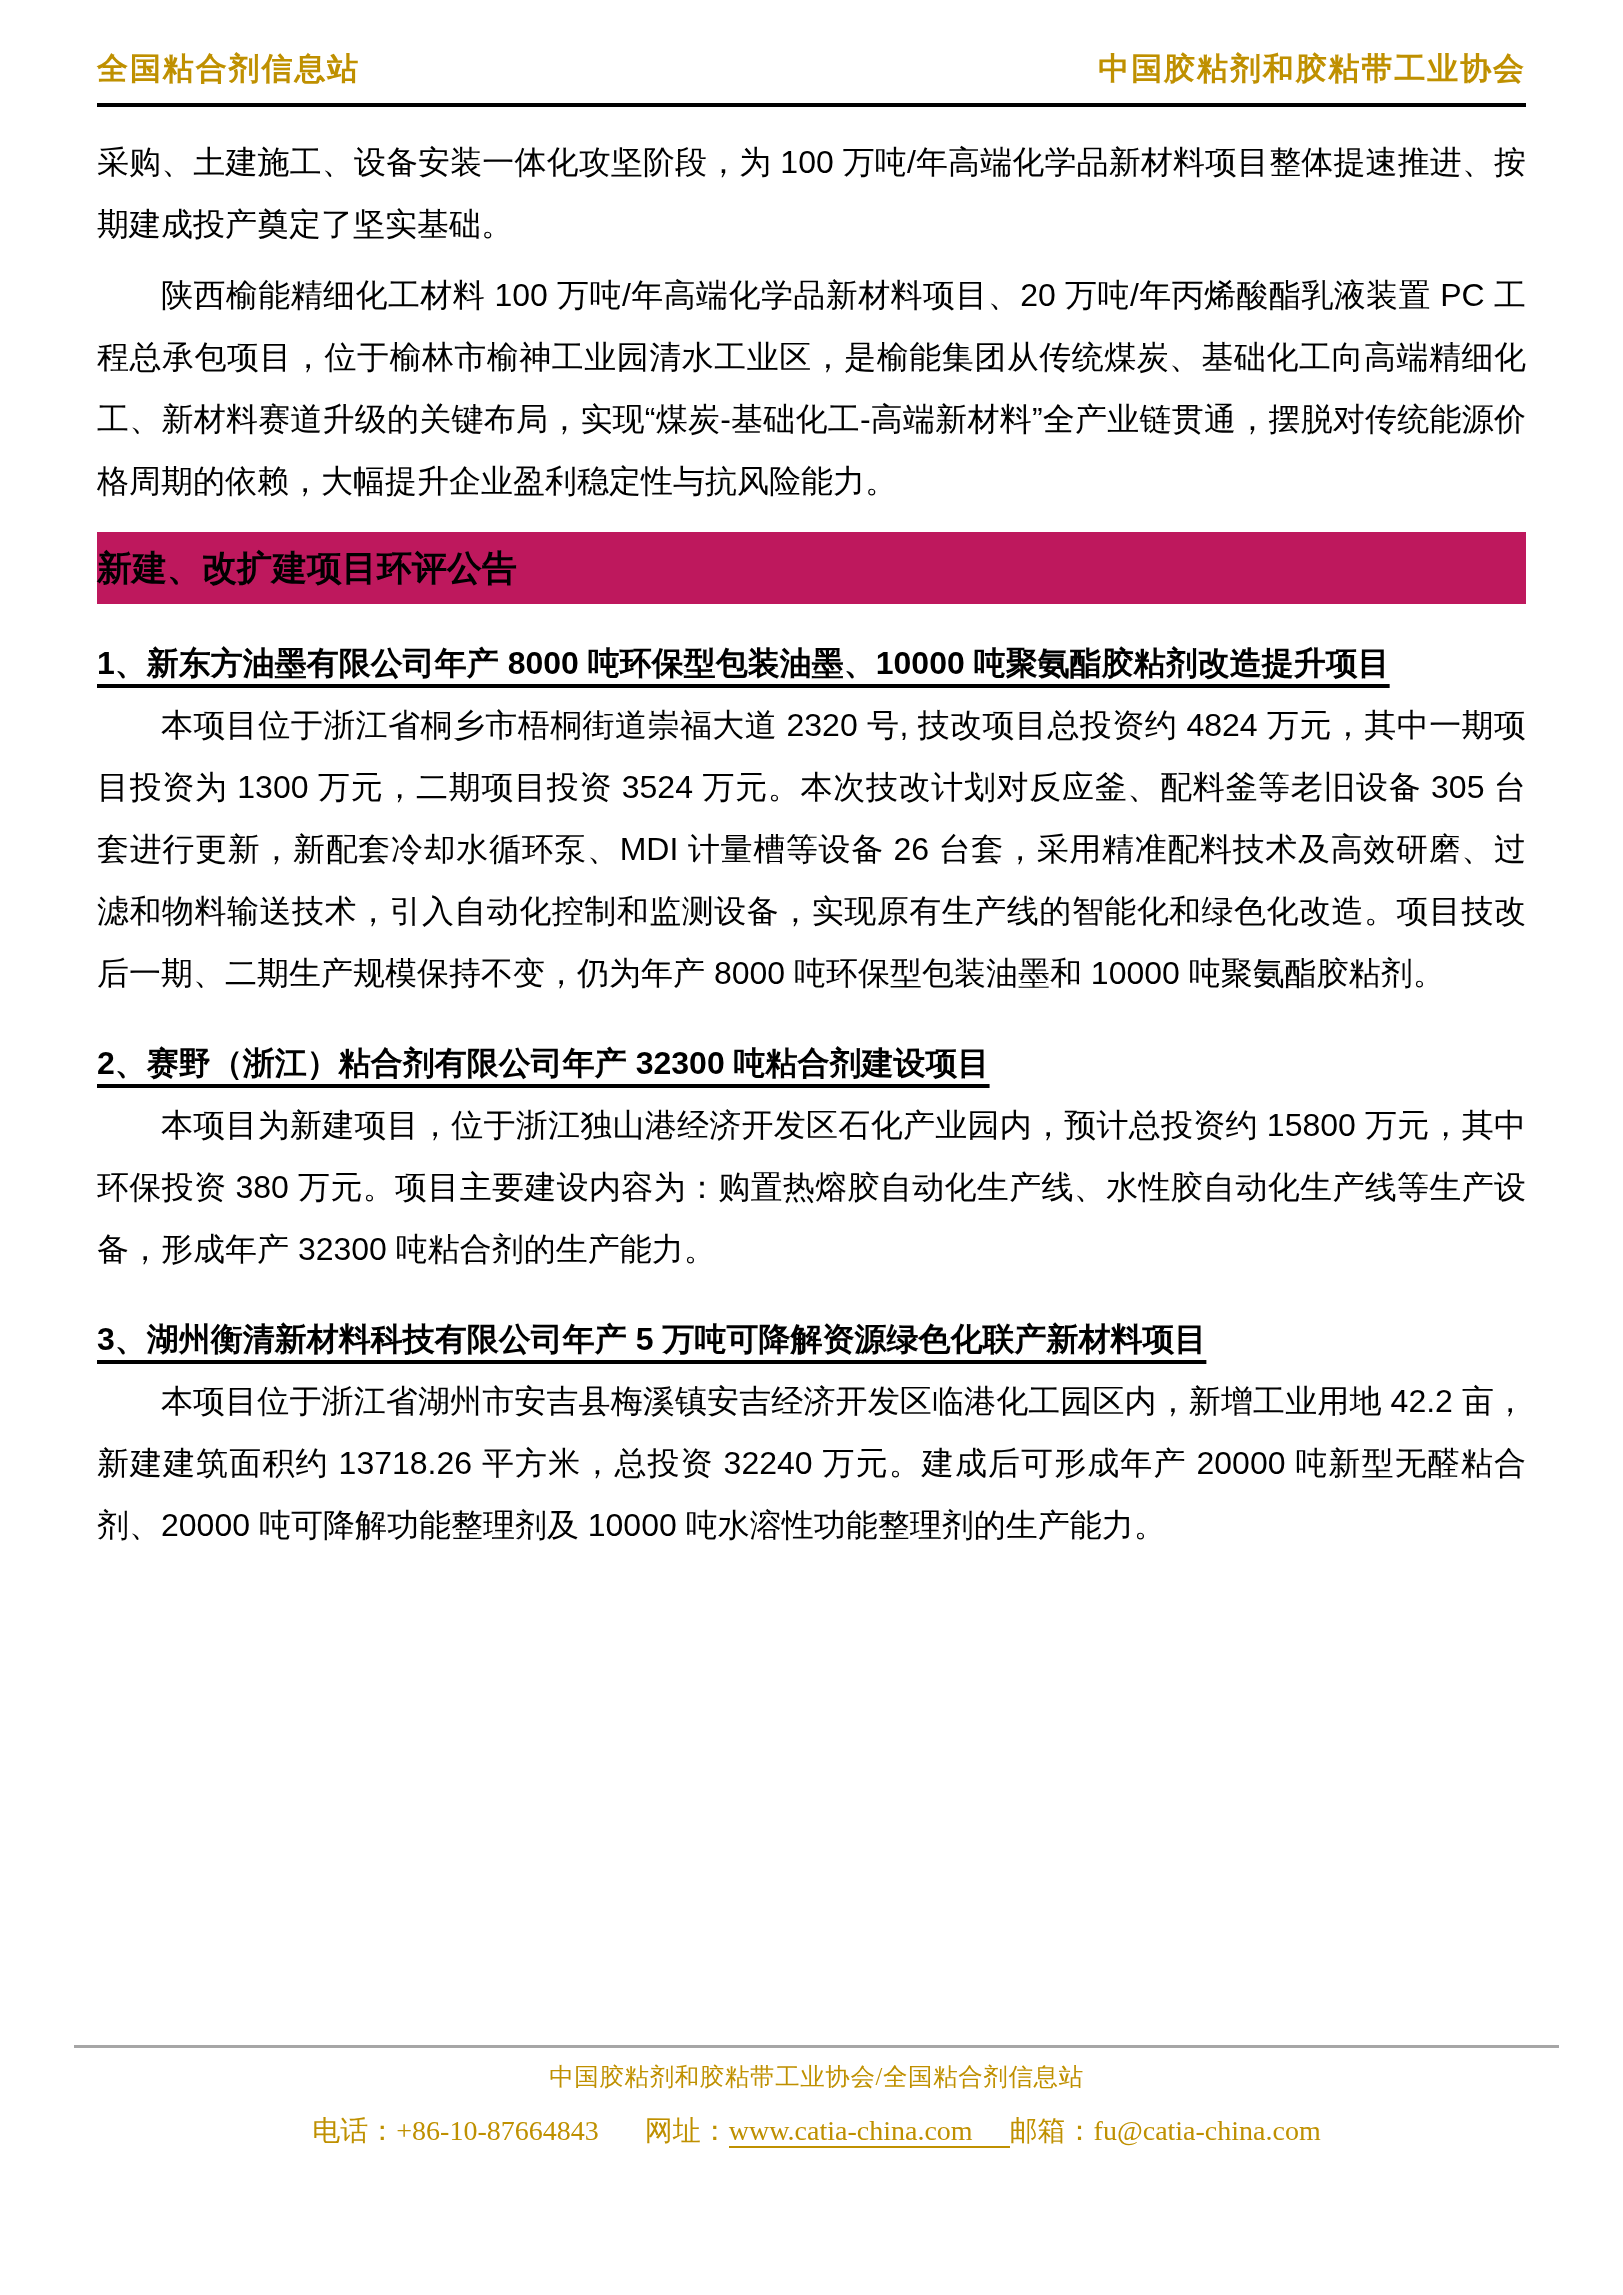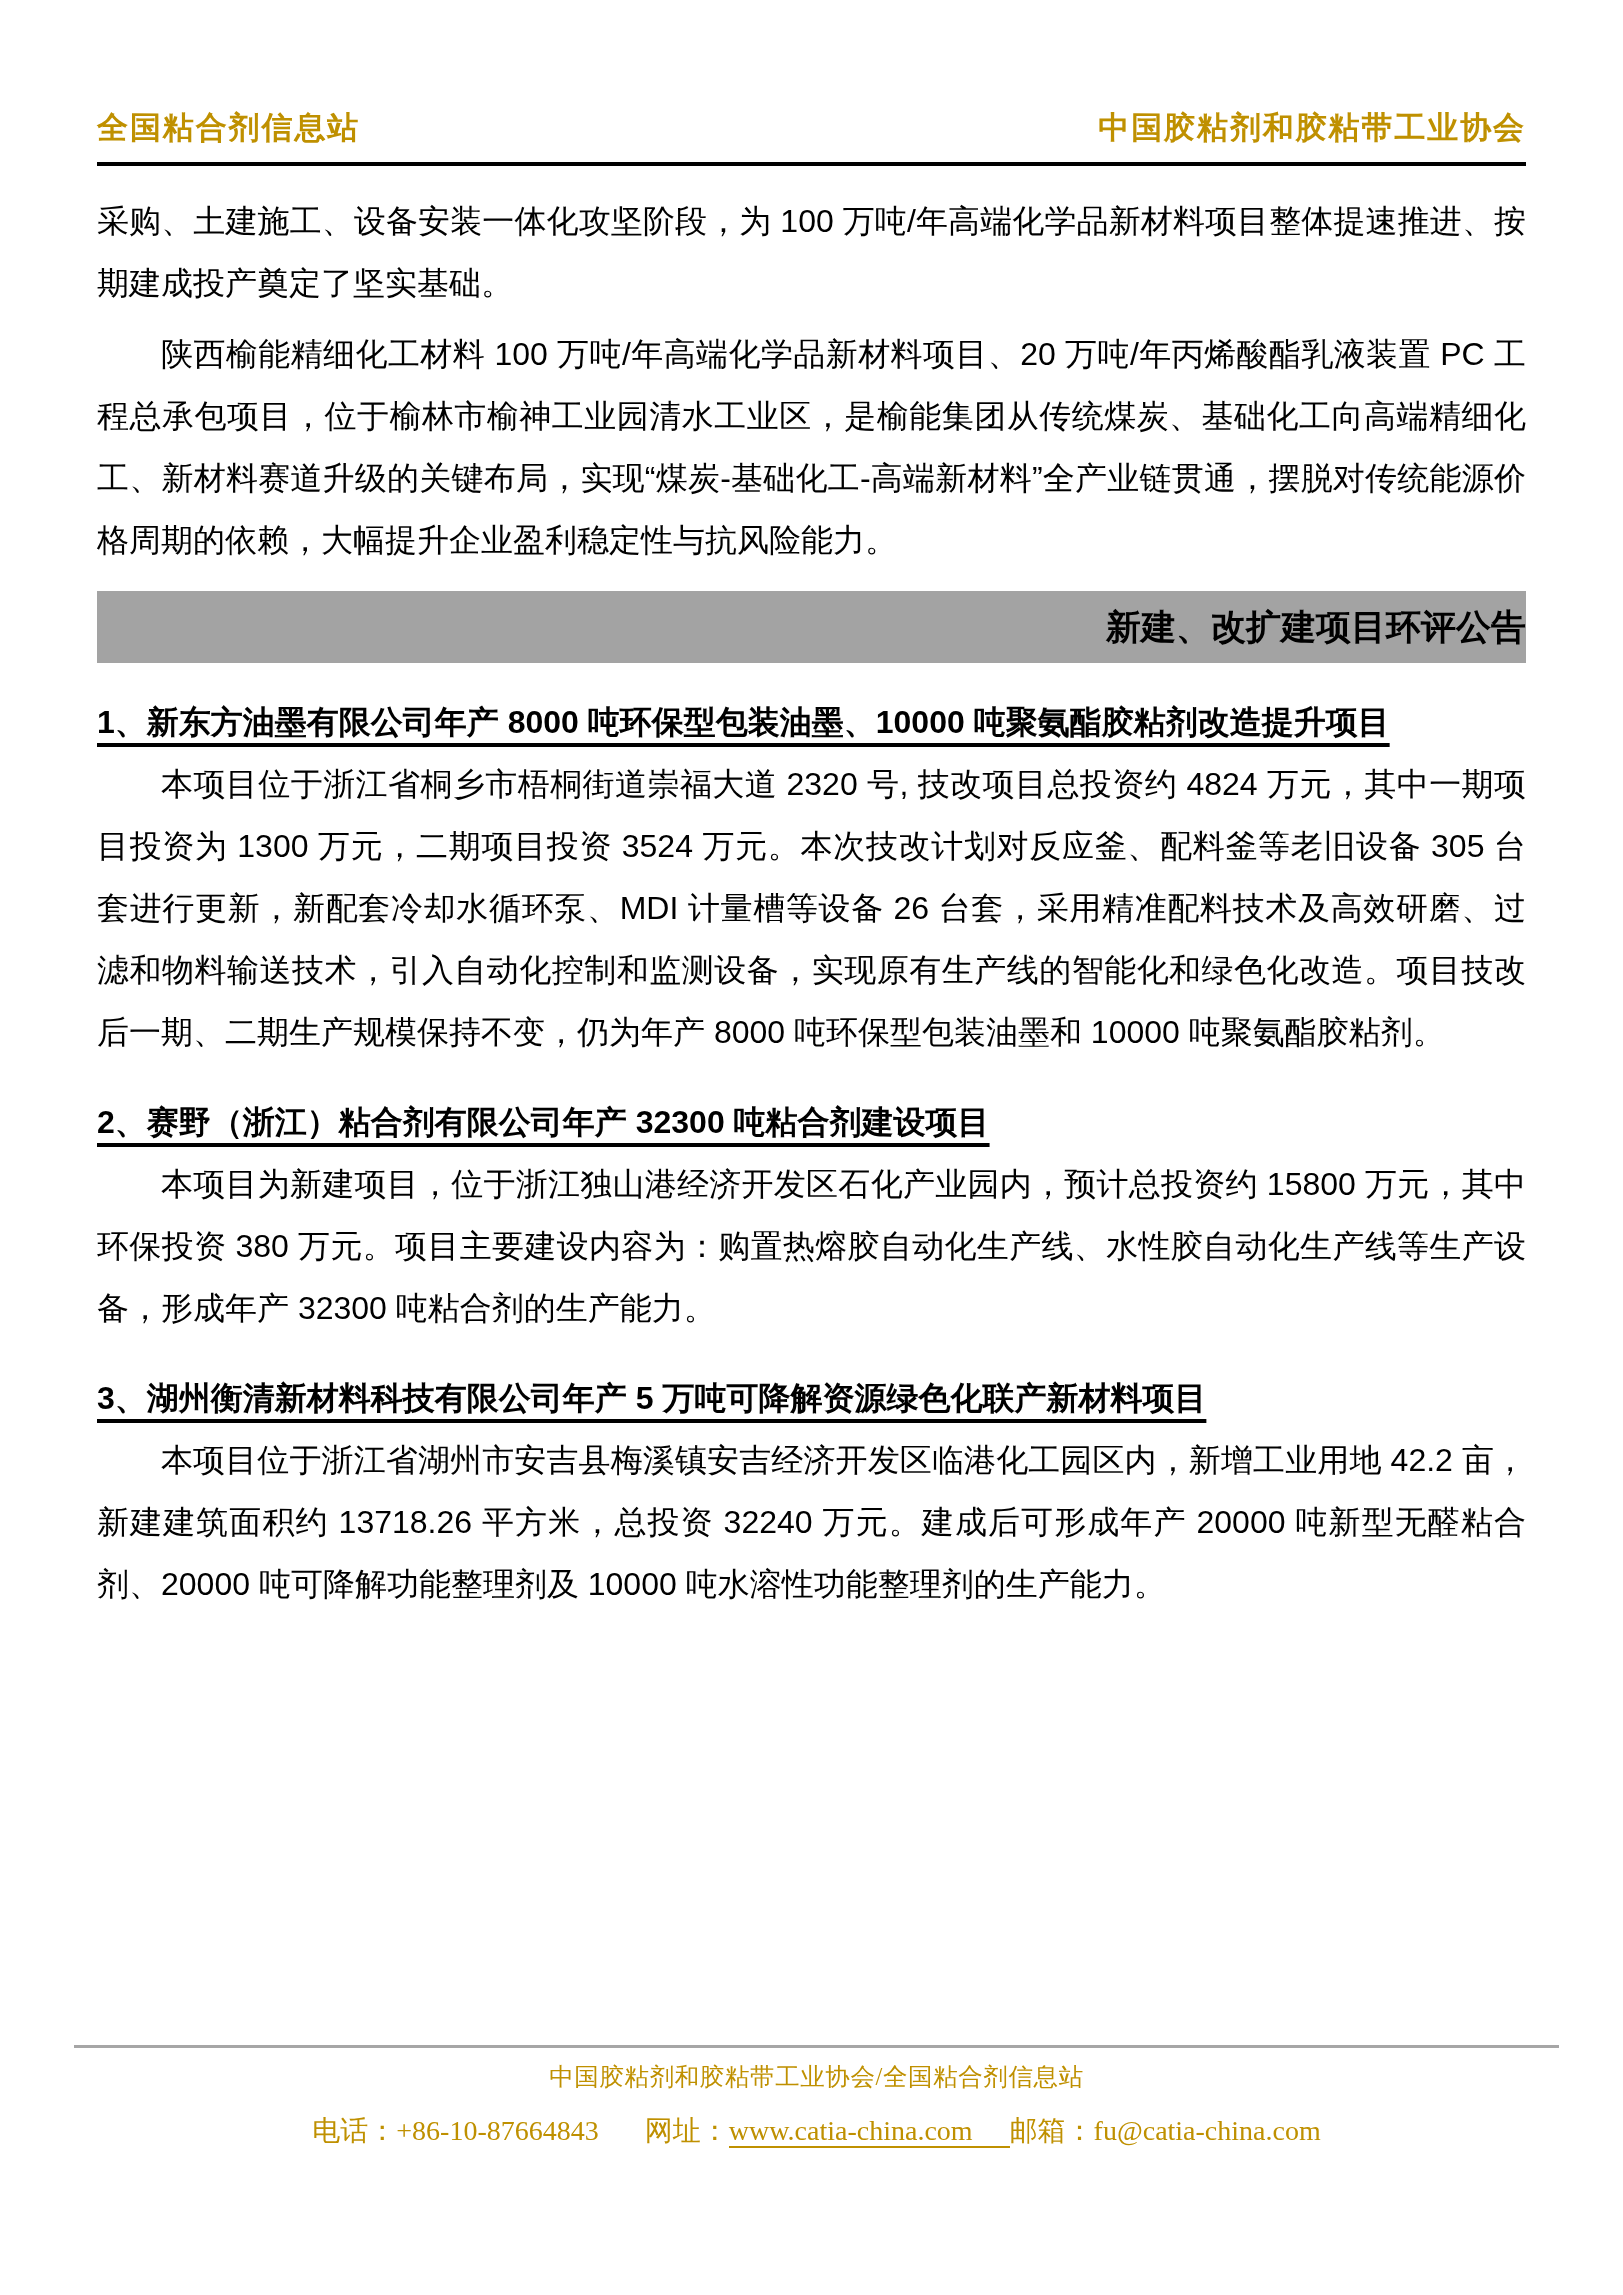--- a/index.html
+++ b/index.html
@@ -5,36 +5,36 @@
   html,body{margin:0;padding:0;}
   body{
     width:1623px;height:2295px;background:#ffffff;position:relative;
     font-family:"Liberation Sans",sans-serif;color:#000;overflow:hidden;
   }
   .page{box-sizing:border-box;height:100%;padding:0 97px;position:relative;}
 
   
   .header{
     display:flex;justify-content:space-between;align-items:flex-start;
-    padding-top:107px;font-size:31px;font-weight:bold;color:#BF9000;
+    padding-top:48px;font-size:31px;font-weight:bold;color:#BF9000;
     letter-spacing:1.9px;
   }
   .header-rule{height:3.9px;background:#000;margin-top:13px;}
 
   
   .content{margin-top:24.5px;font-size:32px;line-height:62px;text-align:justify;}
   .content p{margin:0;}
   .body-para{color:#000;}
   .body-para + .body-para{margin-top:9px;}
   .indent{text-indent:2em;}
 
   
   .banner{
-    margin:19.3px 0 15.4px;height:72px;line-height:72px;background:#a3a3a3;
-    text-align:right;font-size:35px;font-weight:bold;color:#000;
+    margin:19.3px 0 15.4px;height:72px;line-height:72px;background:#be185d;
+    text-align:left;font-size:35px;font-weight:bold;color:#000;
   }
 
   
   .section-heading{
     margin:28px 0 0;font-size:32px;font-weight:bold;line-height:62px;
     text-align:justify;
     text-decoration:underline;text-decoration-thickness:3.9px;text-underline-offset:9.7px;
   }
   .section-body{margin-top:3.9px;}
 

